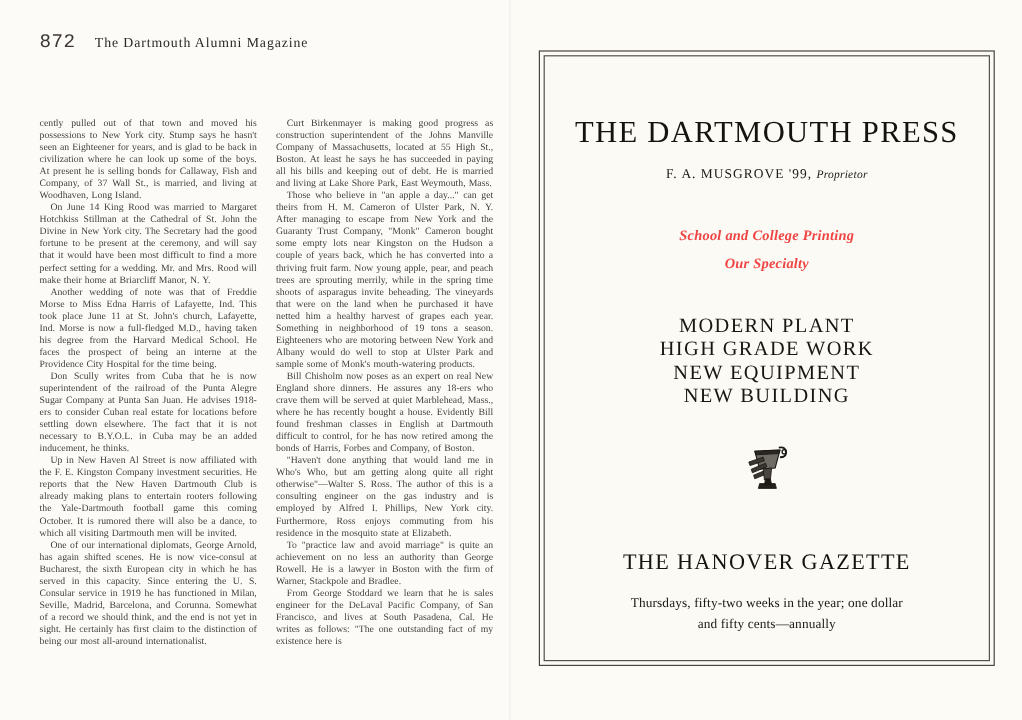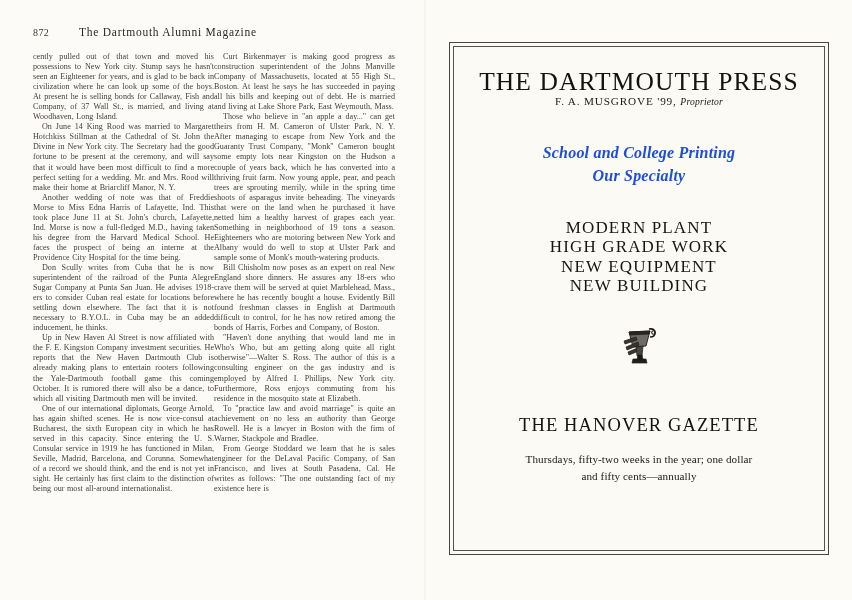--- a/index.html
+++ b/index.html
@@ -36,22 +36,22 @@
   .page-header {
     position: absolute;
     top: 26px;
     left: 33px;
     right: 22px;
     height: 16px;
     display: flex;
     align-items: baseline;
   }
   .folio {
-    font-family: Liberation Serif, serif;
-    font-size: 10px;
+    font-family: Liberation Mono, monospace;
+    font-size: 16px;
     color: #3c3733;
     letter-spacing: 0.4px;
     width: 46px;
     flex: none;
   }
   .running-head {
     flex: 1;
     font-family: "Liberation Serif", serif;
     font-weight: normal;
     font-size: 11.5px;
@@ -60,21 +60,22 @@
     padding-right: 30px;
   }
 
   .columns {
     position: absolute;
     top: 52px;
     left: 33px;
     right: 18px;
     bottom: 14px;
     display: flex;
-    gap: 0;
+    gap: 16px;
+    align-items: center;
   }
   .col {
     width: 181px;
     flex: none;
   }
   .col p {
     margin: 0;
     font-family: "Liberation Serif", serif;
     font-size: 8.1px;
     line-height: 10.05px;
@@ -131,44 +132,46 @@
   }
 
   .ad-title {
     font-family: "Liberation Serif", serif;
     font-size: 25.5px;
     letter-spacing: 1.1px;
     color: #15120f;
     white-space: nowrap;
     text-align: center;
     line-height: 1;
+    margin-top: 28px;
   }
 
   .ad-proprietor {
+    margin-top: 16px;
     font-family: "Liberation Serif", serif;
     font-size: 11.2px;
     letter-spacing: 0.85px;
     color: #1d1a16;
     text-align: left;
     white-space: nowrap;
   }
   .ad-proprietor .prop-word {
     font-style: italic;
     font-size: 9.6px;
     letter-spacing: 0.2px;
   }
 
   .ad-specialty {
     margin-top: 34px;
     font-family: "Liberation Serif", serif;
     font-style: italic;
     font-weight: bold;
-    font-size: 16px;
+    font-size: 12px;
     line-height: 23px;
-    color: #1d4ed8;
+    color: #ef4444;
     text-align: center;
     letter-spacing: 0.2px;
   }
 
   .ad-features {
     margin-top: 31px;
     text-align: center;
   }
   .ad-features div {
     font-family: "Liberation Serif", serif;

